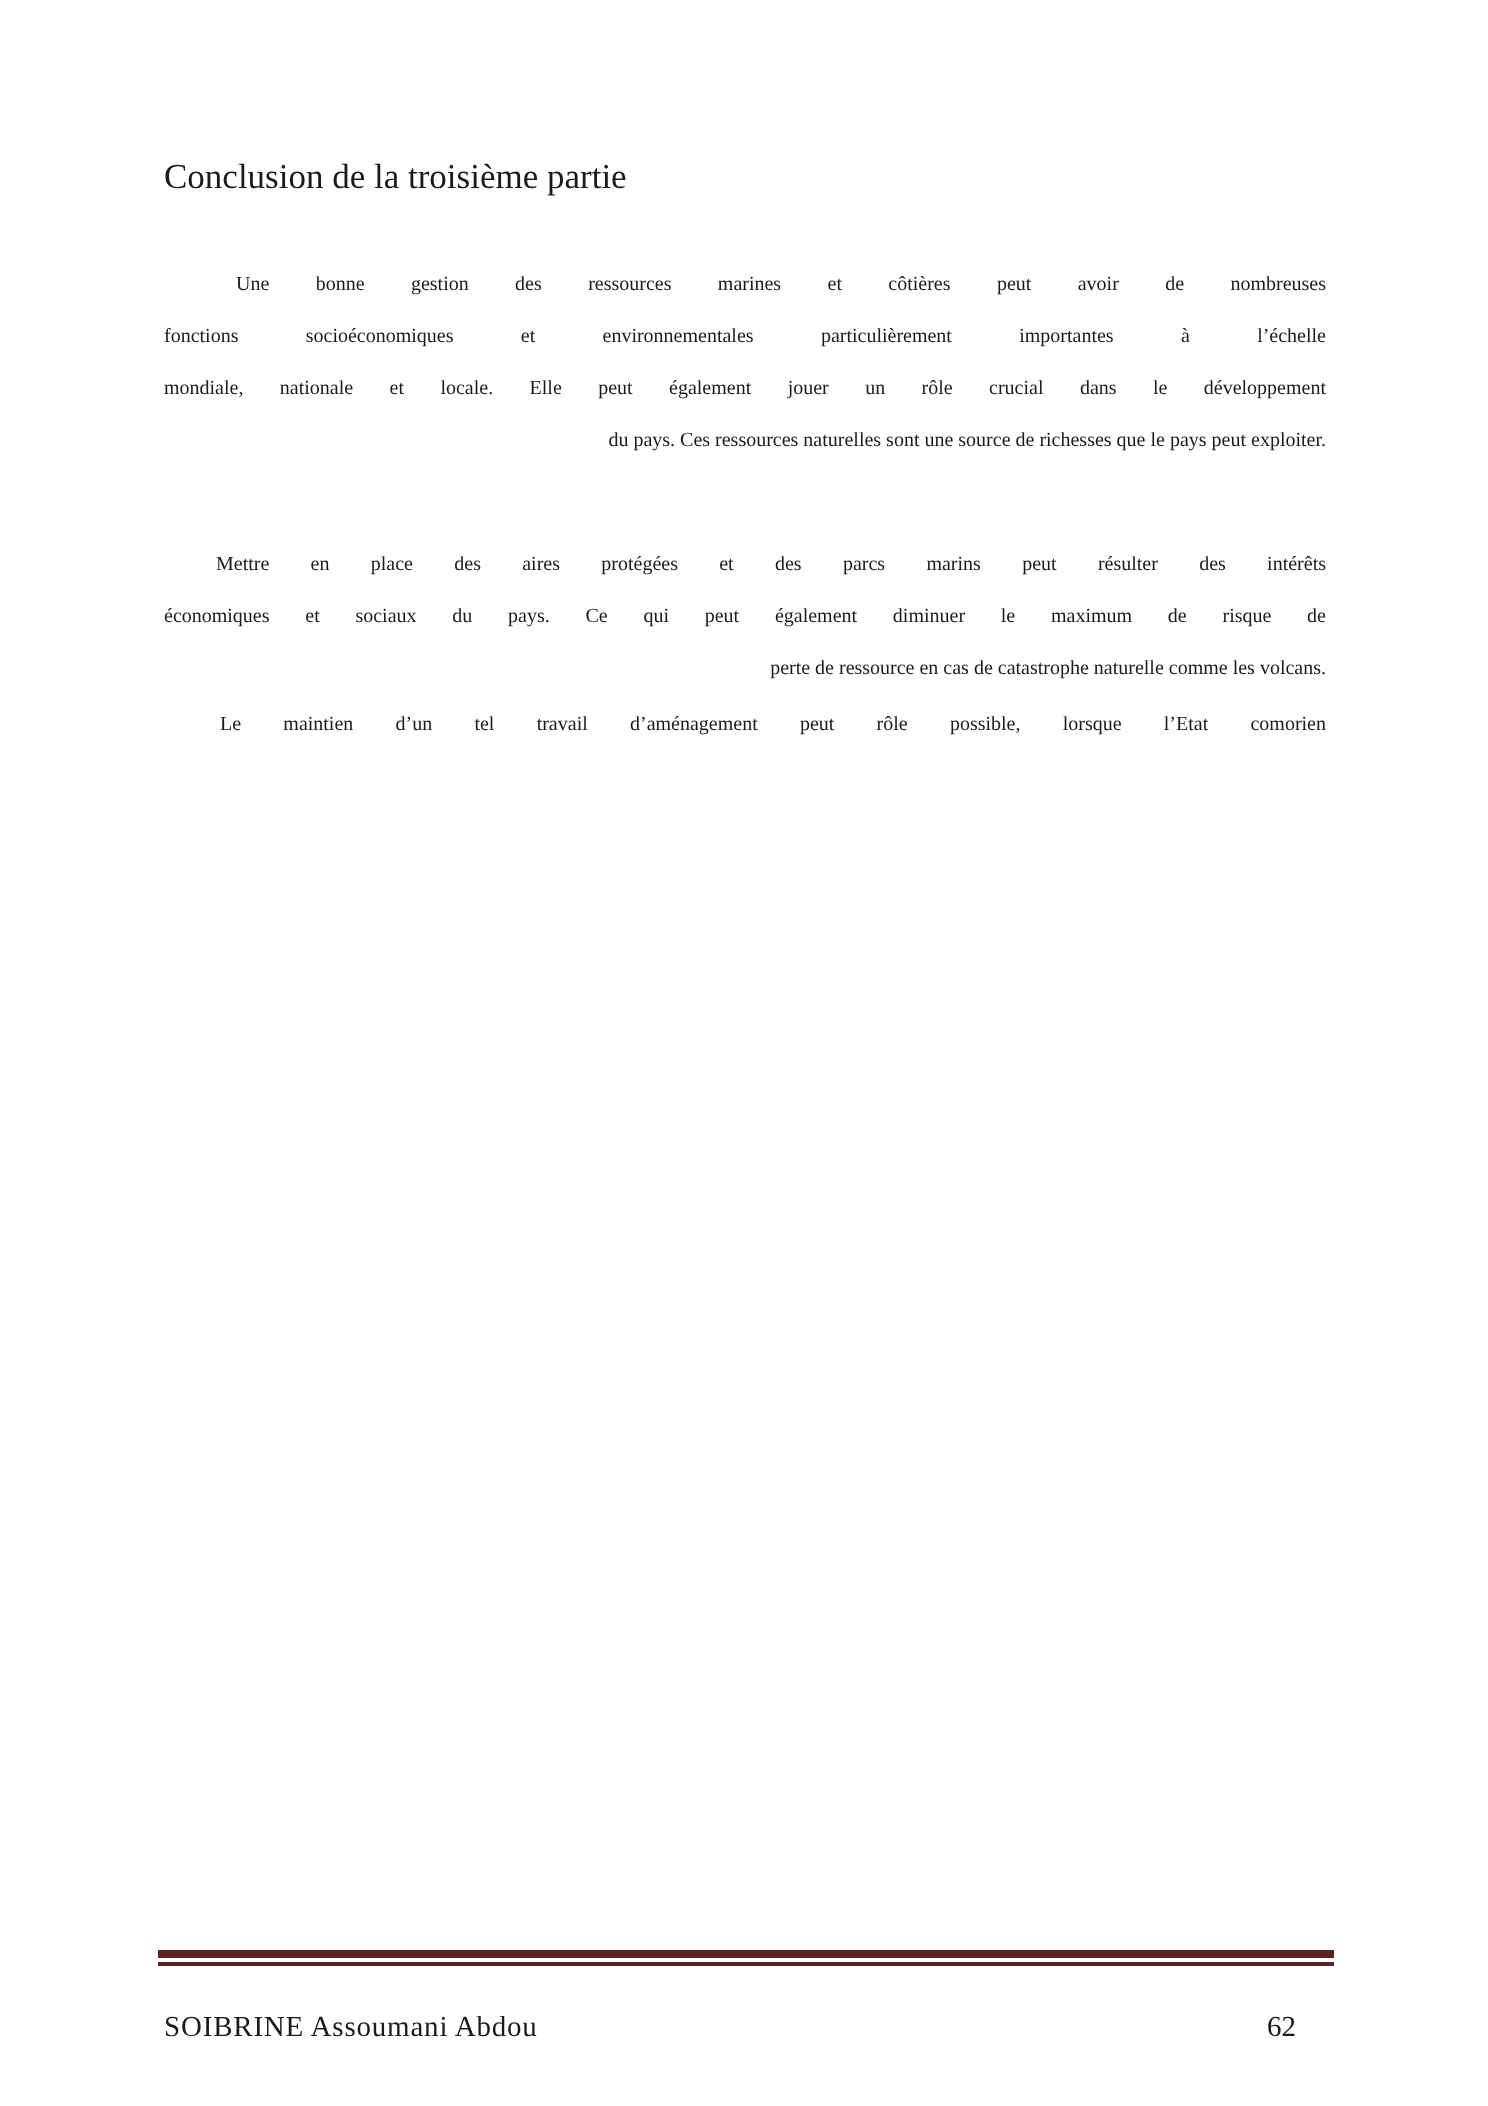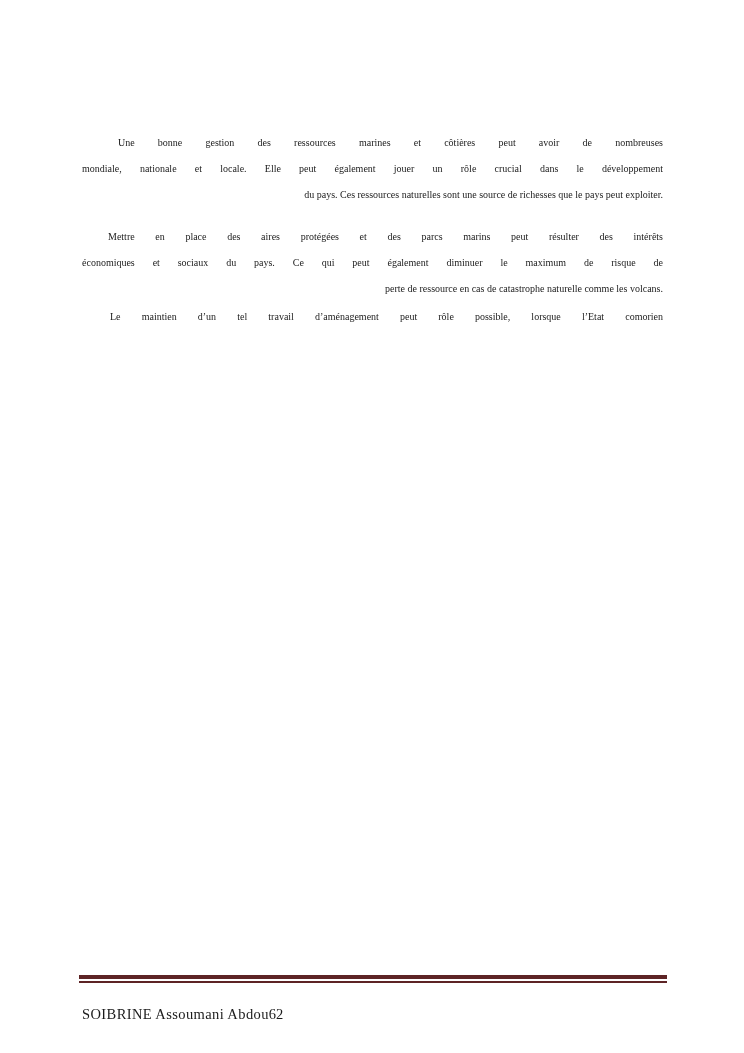--- a/index.html
+++ b/index.html
@@ -34,56 +34,58 @@
     height: 26px;
     overflow: hidden;
     text-align: justify;
     text-align-last: justify;
   }
   .line.last {
     text-align: right;
     text-align-last: auto;
   }
   .para-1 .first { text-indent: 36px; }
-  .para-2 { margin-top: 16px; }
+  .para-2 { margin-top: 36px; }
   .para-2 .first { text-indent: 26px; }
   .para-3 { margin-top: 2px; }
   .para-3 .first { text-indent: 28px; }
   .footer-rule {
     position: absolute;
     left: 79px;
     top: 975px;
     width: 588px;
   }
   .rule-thick { height: 4px; }
   .rule-gap { height: 2px; }
   .rule-thin { height: 2px; }
   .footer {
     position: absolute;
     left: 82px;
     top: 1004px;
     width: 566px;
     display: flex;
-    justify-content: flex-start;
+    justify-content: space-between;
     align-items: baseline;
     font-size: 14.5px;
     line-height: 20px;
   }
   .footer .author { letter-spacing: 0.4px; }
 </style>
 </head>
 <body>
 
 <div class="page">
 
+  <h1 class="heading">Conclusion de la troisième partie</h1>
 
   <div class="body-text">
 
     <div class="para para-1">
       <div class="line first">Une bonne gestion des ressources marines et côtières peut avoir de nombreuses</div>
+      <div class="line">fonctions socioéconomiques et environnementales particulièrement importantes à l’échelle</div>
       <div class="line">mondiale, nationale et locale. Elle peut également jouer un rôle crucial dans le développement</div>
       <div class="line last">du pays. Ces ressources naturelles sont une source de richesses que le pays peut exploiter.</div>
     </div>
 
     <div class="para para-2">
       <div class="line first">Mettre en place des aires protégées et des parcs marins peut résulter des intérêts</div>
       <div class="line">économiques et sociaux du pays. Ce qui peut également diminuer le maximum de risque de</div>
       <div class="line last">perte de ressource en cas de catastrophe naturelle comme les volcans.</div>
     </div>
 

